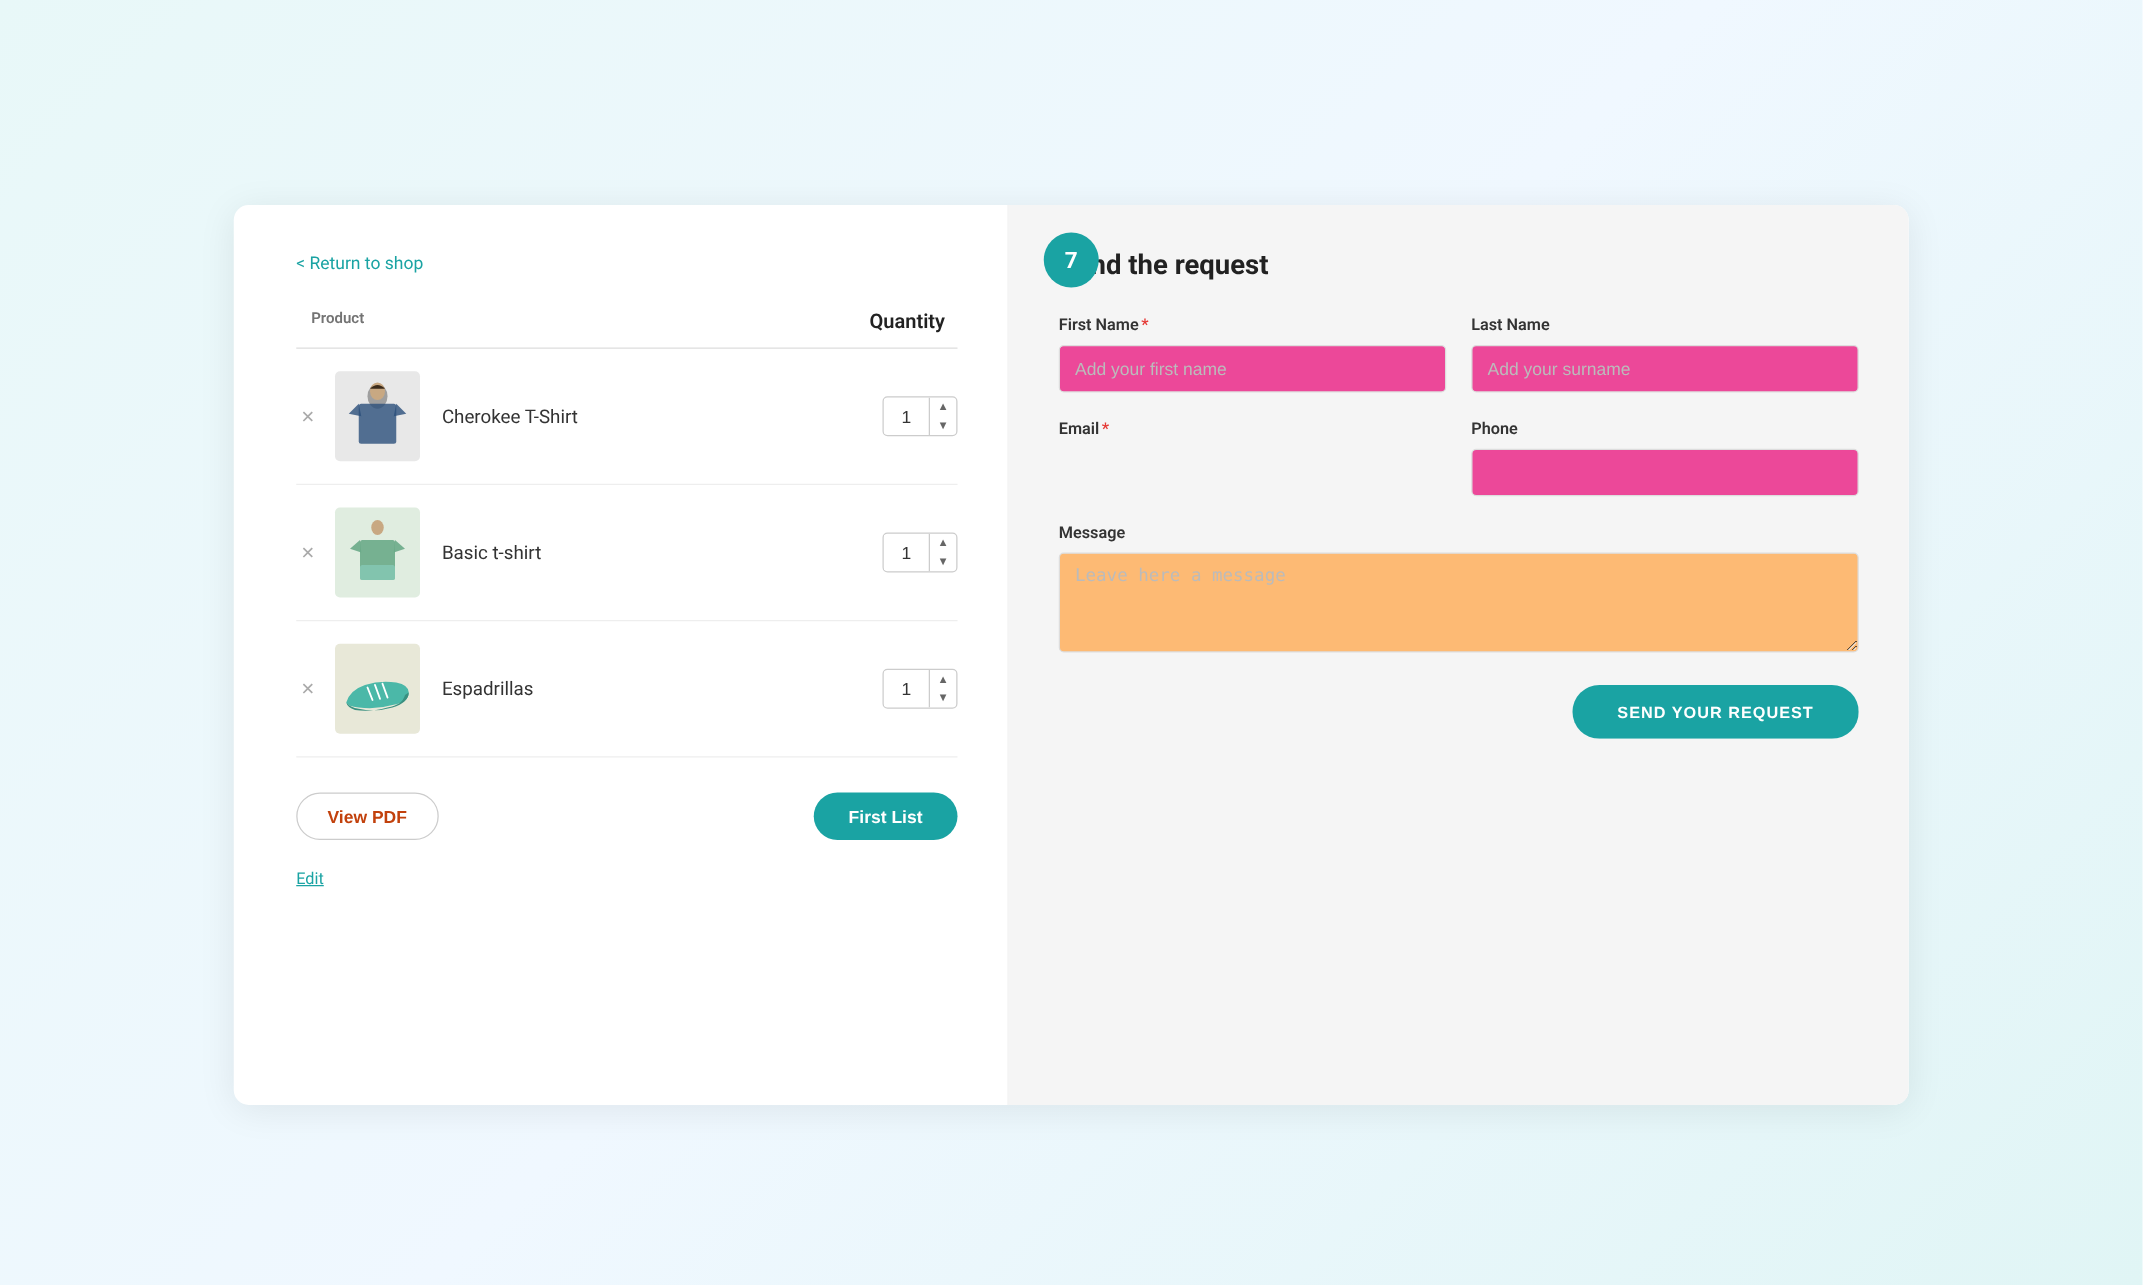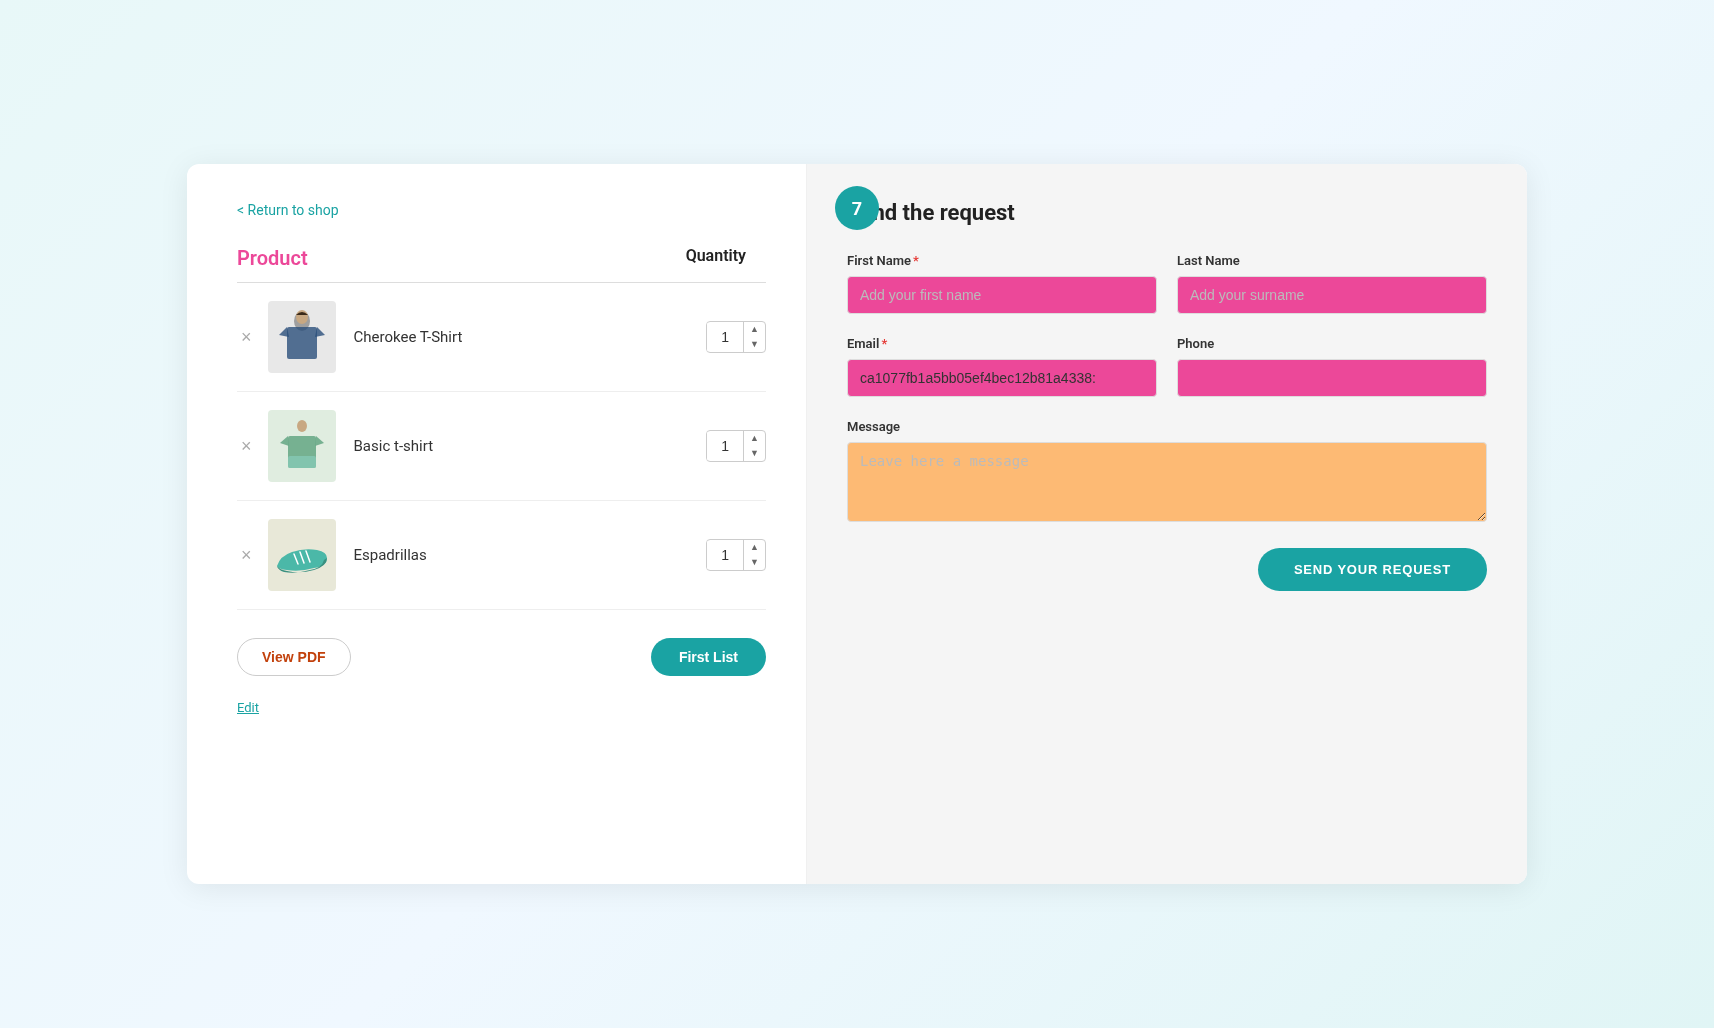--- a/index.html
+++ b/index.html
@@ -69,30 +69,31 @@
 
     .table-header {
       display: flex;
       justify-content: space-between;
       padding-bottom: 12px;
       border-bottom: 1px solid #ddd;
       margin-bottom: 0;
     }
 
     .col-product {
-      font-size: 20px;
+      font-size: 12px;
       font-weight: 600;
-      color: #ec4899;
+      color: #737373;
+      margin-left: 12px;
     }
 
     .col-quantity {
       font-size: 16px;
       font-weight: 600;
       color: #222;
-      margin-right: 20px;
+      margin-right: 10px;
     }
 
     .product-row {
       display: flex;
       align-items: center;
       padding: 18px 0;
       border-bottom: 1px solid #eee;
     }
 
     .remove-btn {
@@ -404,21 +405,20 @@
           <label class="form-label">Last Name</label>
           <input class="form-input" type="text" placeholder="Add your surname" style="">
         </div>
       </div>
 
       <div class="form-row">
         <div class="form-group">
           <label class="form-label">
             <span>Email</span><span class="required-star">*</span>
           </label>
-          <input class="form-input" type="email" value="ca1077fb1a5bb05ef4bec12b81a4338:" style="">
         </div>
         <div class="form-group">
           <label class="form-label">Phone</label>
           <input class="form-input" type="tel" style="">
         </div>
       </div>
 
       <div class="form-group" style="margin-bottom: 8px;">
         <label class="form-label">Message</label>
         <textarea class="form-textarea" placeholder="Leave here a message" style=""></textarea>

